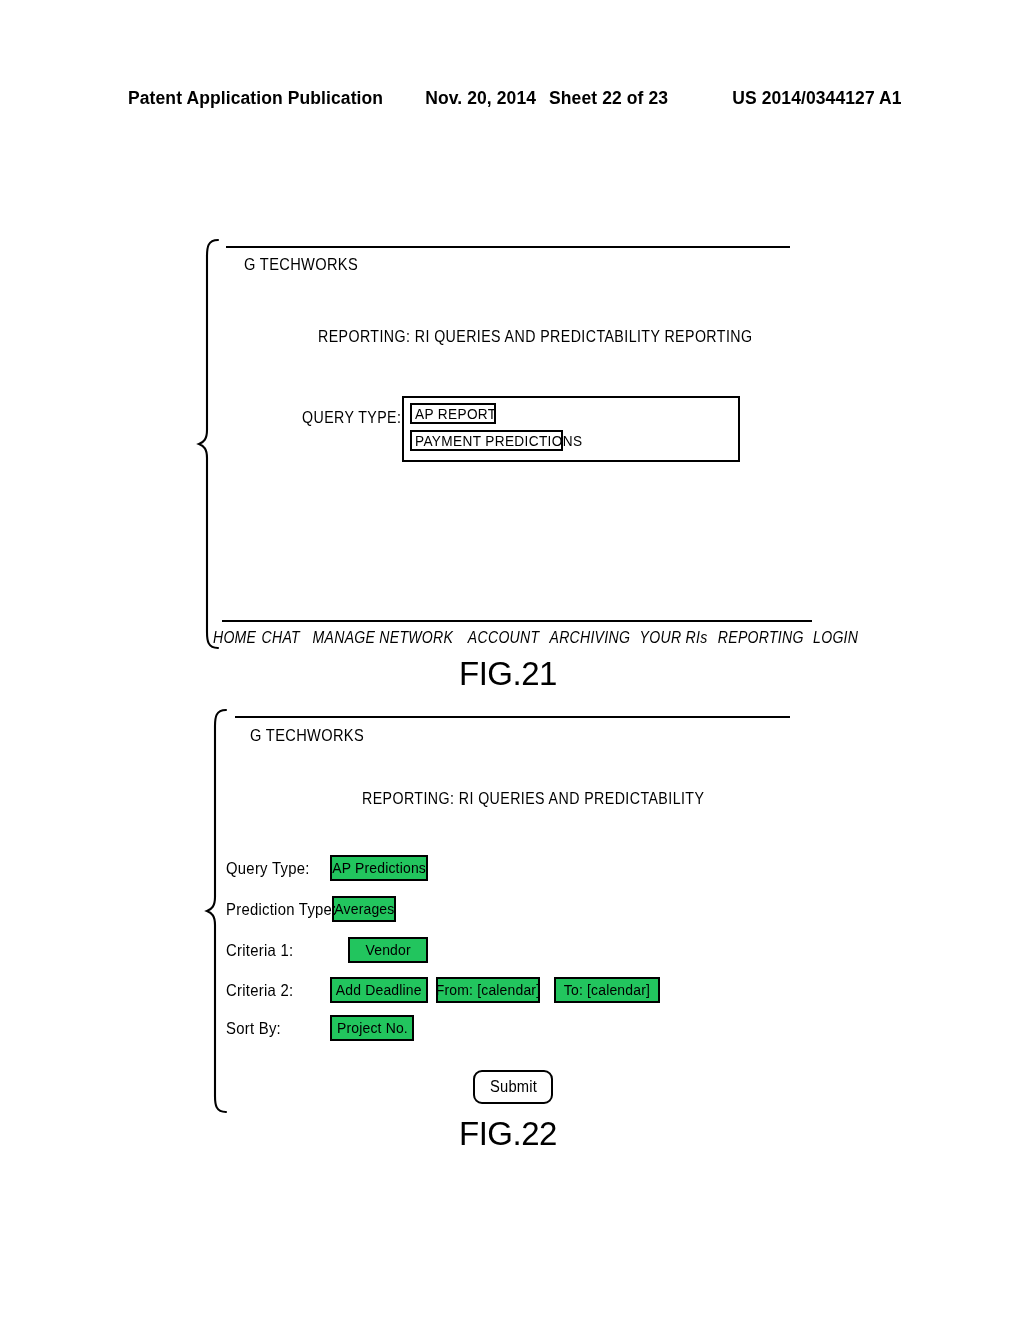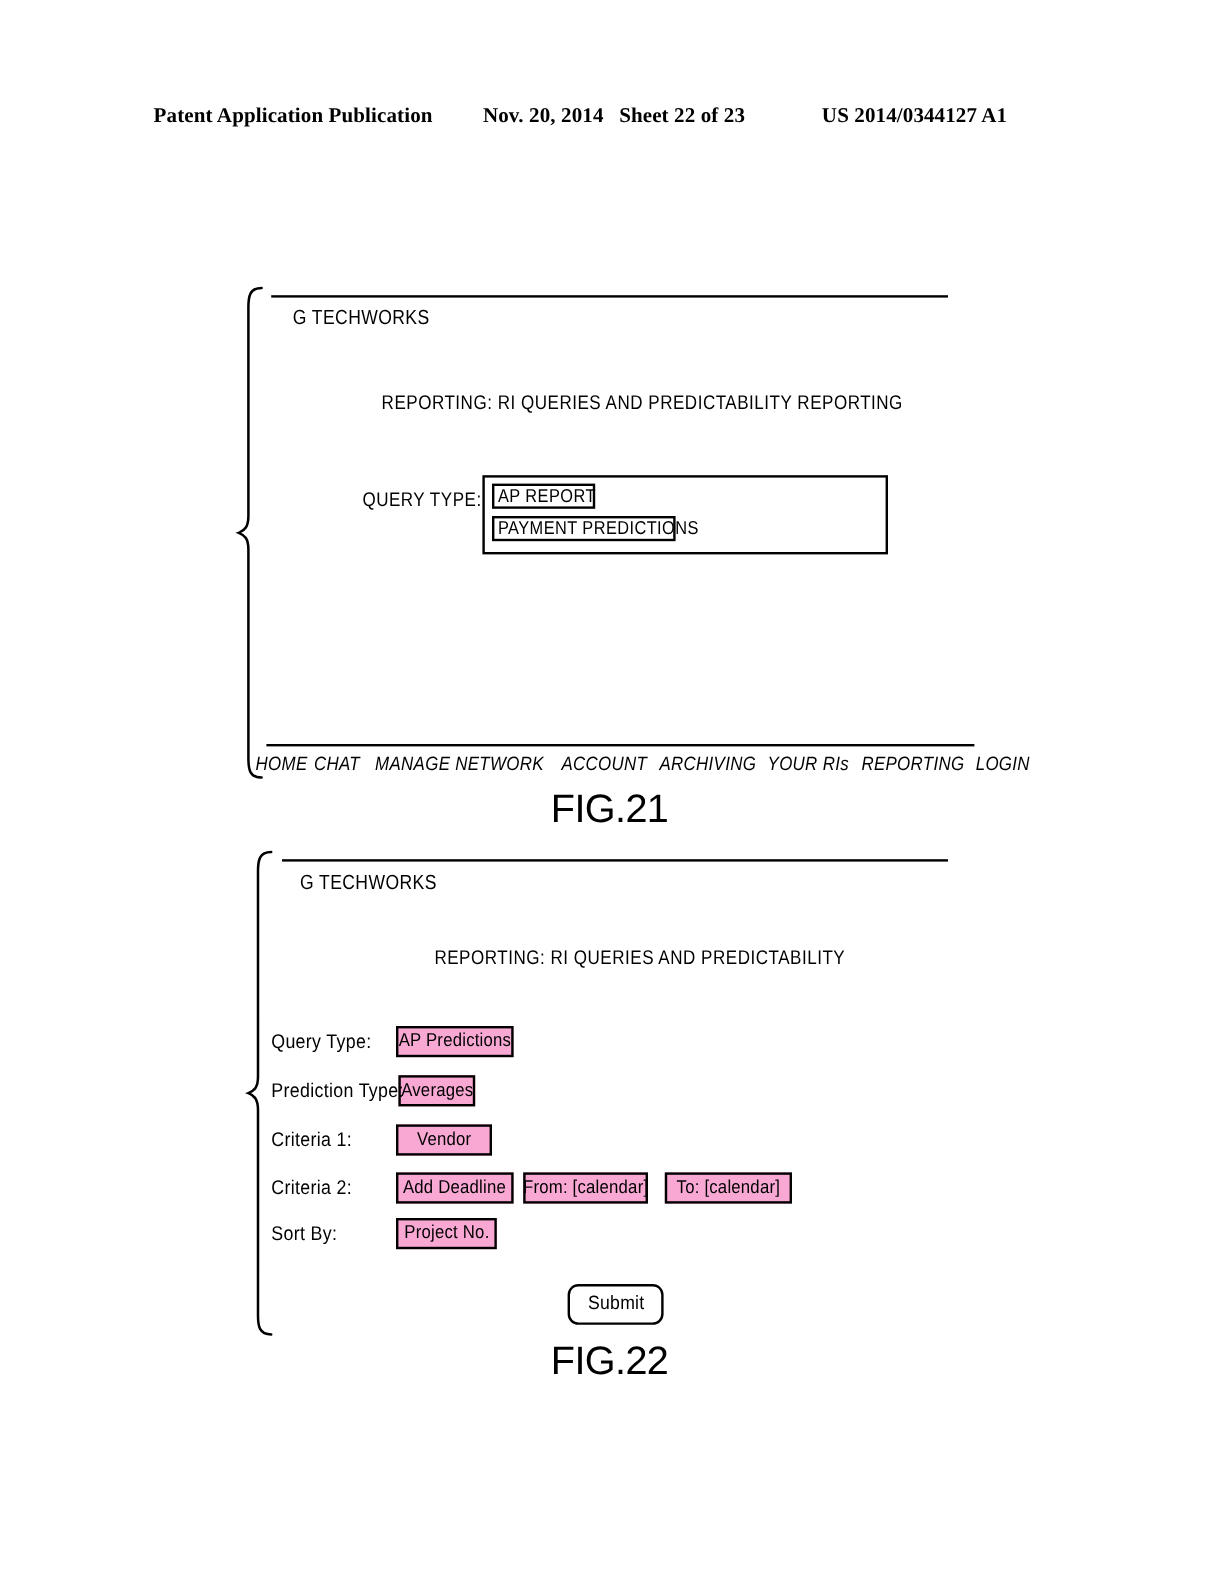--- a/index.html
+++ b/index.html
@@ -16,27 +16,27 @@
     overflow: hidden;
   }
 
   
   #patent-header {
     position: absolute;
     top: 86px;
     left: 128px;
     width: 768px;
     height: 24px;
-    font-family: Liberation Serif, serif;
+    font-family: Liberation Sans, sans-serif;
     font-weight: bold;
     font-size: 17.5px;
     letter-spacing: 0.1px;
     white-space: nowrap;
     display: flex;
-    align-items: flex-start;
+    align-items: center;
   }
   #patent-header .hdr-pub { }
   #patent-header .hdr-date { margin-left: 42px; }
   #patent-header .hdr-sheet { margin-left: 13px; }
   #patent-header .hdr-num { margin-left: 64px; }
 
   
   .fig {
     position: absolute;
   }
@@ -170,39 +170,39 @@
   .frow .flabel {
     font-size: 16.5px;
     letter-spacing: 0.3px;
     transform: scaleX(0.9);
     transform-origin: left center;
     display: inline-block;
   }
   .field-box {
     border: 2px solid #000000;
     box-sizing: border-box;
-    background: #f9a8d4;
+    background: #22c55e;
     height: 26px;
     display: flex;
     align-items: center;
     justify-content: center;
     padding: 0 8px;
   }
   .field-box span {
     font-size: 15.5px;
     letter-spacing: 0.2px;
     white-space: nowrap;
     transform: scaleX(0.9);
     transform-origin: center center;
     display: inline-block;
   }
 
   #fig22-row-query   { left: 226px; top: 855px; }
   #fig22-row-predict { left: 226px; top: 896px; }
-  #fig22-row-crit1   { left: 226px; top: 937px; }
+  #fig22-row-crit1   { left: 226px; top: 937px; gap: 18px; }
   #fig22-row-crit2   { left: 226px; top: 977px; }
   #fig22-row-sort    { left: 226px; top: 1015px; }
 
   #fig22-row-query   .flabel { width: 104px; }
   #fig22-row-predict .flabel { width: 106px; }
   #fig22-row-crit1   .flabel { width: 104px; }
   #fig22-row-crit2   .flabel { width: 104px; }
   #fig22-row-sort    .flabel { width: 104px; }
 
   #fig22-box-query   { width: 98px; }

